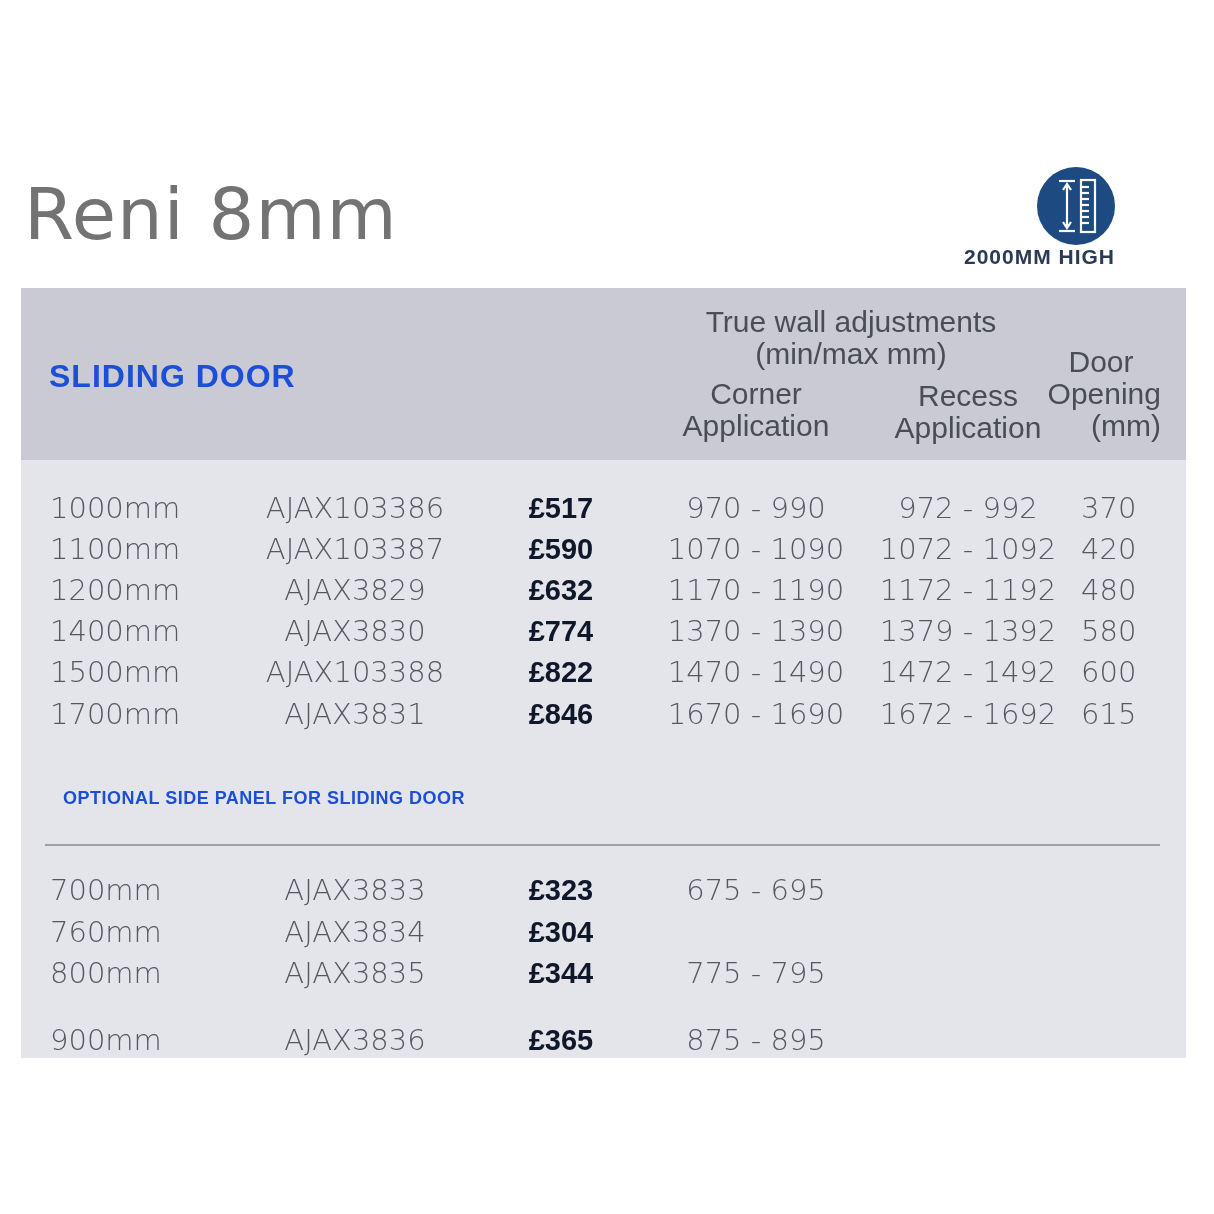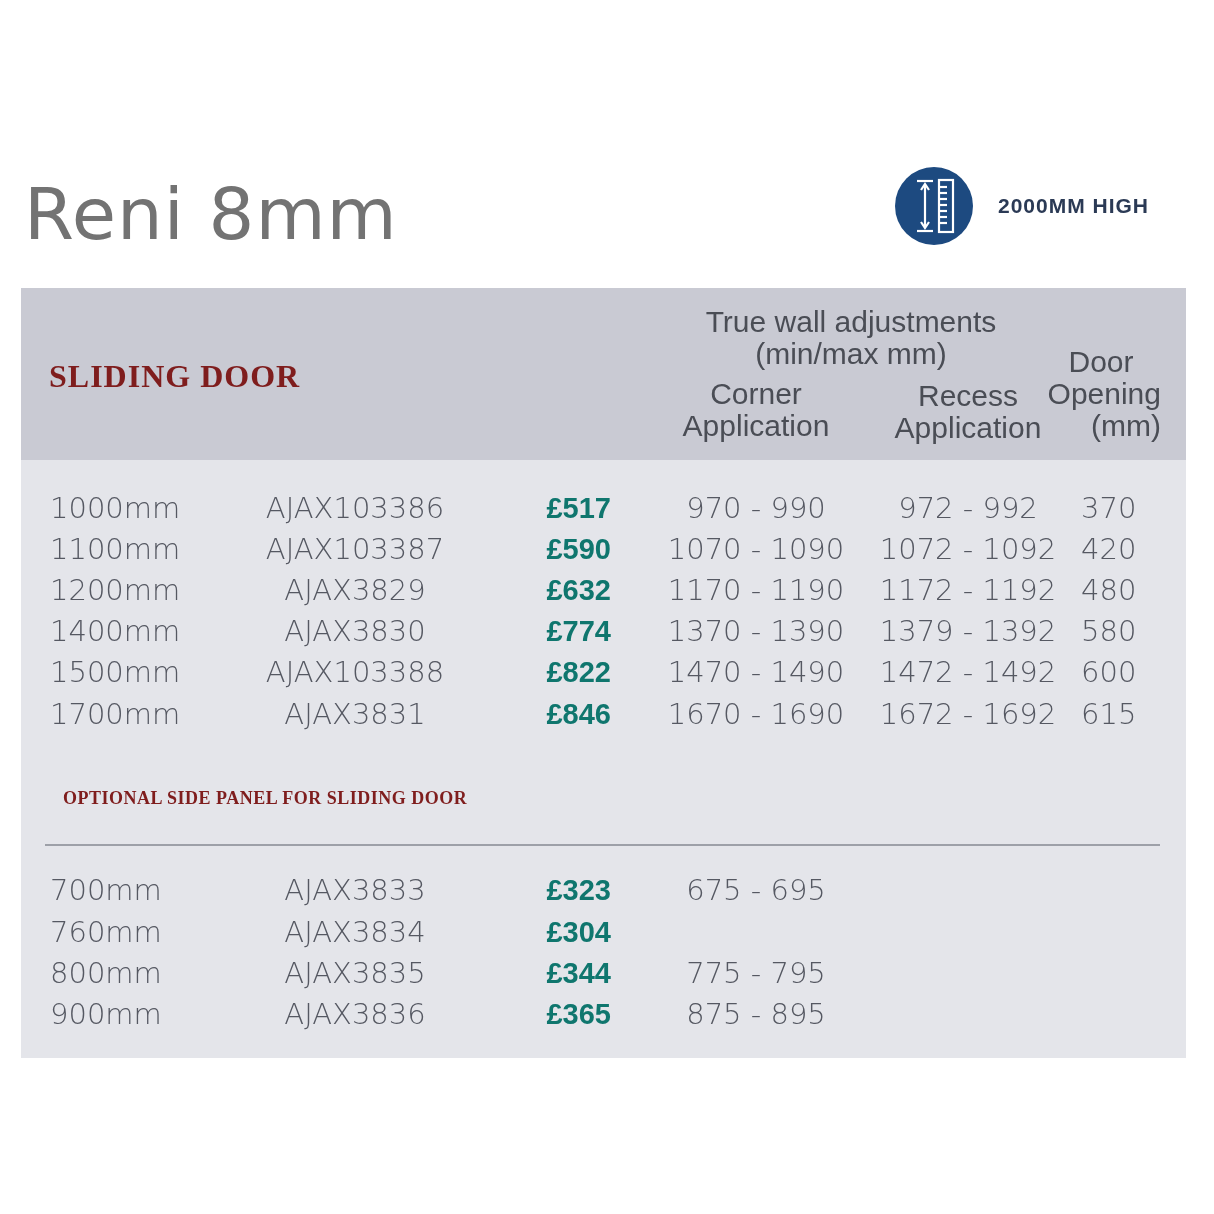--- a/index.html
+++ b/index.html
@@ -1,38 +1,38 @@
 <!DOCTYPE html>
 <html><head>
 <meta charset="utf-8">
 <style>
   html, body { margin: 0; padding: 0; background: #ffffff; }
   body { width: 1214px; height: 1214px; position: relative; overflow: hidden;
          font-family: "DejaVu Sans", "Liberation Sans", sans-serif; color: #4a4d55; }
   .title { position: absolute; left: 24px; top: 178px; font-size: 72px; font-weight: 400;
            color: #737373; letter-spacing: 1px; line-height: 1; font-family: "DejaVu Sans", sans-serif; }
-  .badge { position: absolute; left: 895px; top: 167px; display: flex; align-items: center; }
+  .badge { position: absolute; left: 939px; top: 167px; display: flex; align-items: flex-end; flex-direction: column; }
   .badge-icon { width: 78px; height: 78px; border-radius: 50%; background: #1d4a80; display: flex;
                 align-items: center; justify-content: center; }
   .badge-label { margin-left: 25px; font-size: 21px; font-weight: 700; color: #2b3a55; letter-spacing: 1px;
                  font-family: "Liberation Sans", sans-serif; }
   .panel { position: absolute; left: 21px; top: 288px; width: 1165px; height: 770px; background: #e4e5ea; }
   .panel-head { position: absolute; left: 0; top: 0; width: 1165px; height: 172px; background: #c9cad3; }
-  .sec-title { position: absolute; font-weight: 700; color: #7f1d1d; font-family: Liberation Serif, serif; }
+  .sec-title { position: absolute; font-weight: 700; color: #1d4ed8; font-family: Liberation Sans, sans-serif; }
   .sliding-title { left: 28px; top: 70px; font-size: 32px; letter-spacing: 1px; }
   .opt-title { left: 42px; top: 500px; font-size: 18px; letter-spacing: 0.5px; }
   .hdr { position: absolute; font-family: "Liberation Sans", sans-serif; font-size: 30px; color: #4a4d55;
          line-height: 32px; text-align: center; white-space: nowrap; }
   .divider { position: absolute; left: 24px; top: 556px; width: 1115px; height: 2px; background: #9da0a8; }
   .row { position: absolute; left: 0; width: 1165px; height: 41px; font-size: 29px; line-height: 41px;
          font-family: "DejaVu Sans", sans-serif; color: #555862; font-weight: 300; }
   .row span { position: absolute; top: 0; white-space: nowrap; }
   .c-size { left: 29px; }
   .c-code { left: 230px; width: 208px; text-align: center; }
-  .c-price { left: 490px; width: 100px; text-align: right; font-weight: 700; color: #0f766e; font-family: "Liberation Sans", sans-serif; }
+  .c-price { left: 490px; width: 100px; text-align: center; font-weight: 700; color: #0f172a; font-family: "Liberation Sans", sans-serif; }
   .c-corner { left: 640px; width: 190px; text-align: center; }
   .c-recess { left: 852px; width: 190px; text-align: center; }
   .c-open { left: 1060px; width: 80px; text-align: left; }
 </style>
 </head>
 <body>
 
 <div class="title">Reni 8mm</div>
 
 <div class="badge">
@@ -134,19 +134,19 @@
     <span class="c-size">760mm</span>
     <span class="c-code">AJAX3834</span>
     <span class="c-price">£304</span>
   </div>
   <div class="row" style="top:665px;">
     <span class="c-size">800mm</span>
     <span class="c-code">AJAX3835</span>
     <span class="c-price">£344</span>
     <span class="c-corner">775 - 795</span>
   </div>
-  <div class="row" style="top:706px;">
+  <div class="row" style="top:732px;">
     <span class="c-size">900mm</span>
     <span class="c-code">AJAX3836</span>
     <span class="c-price">£365</span>
     <span class="c-corner">875 - 895</span>
   </div>
 </div>
 
 </body></html>

